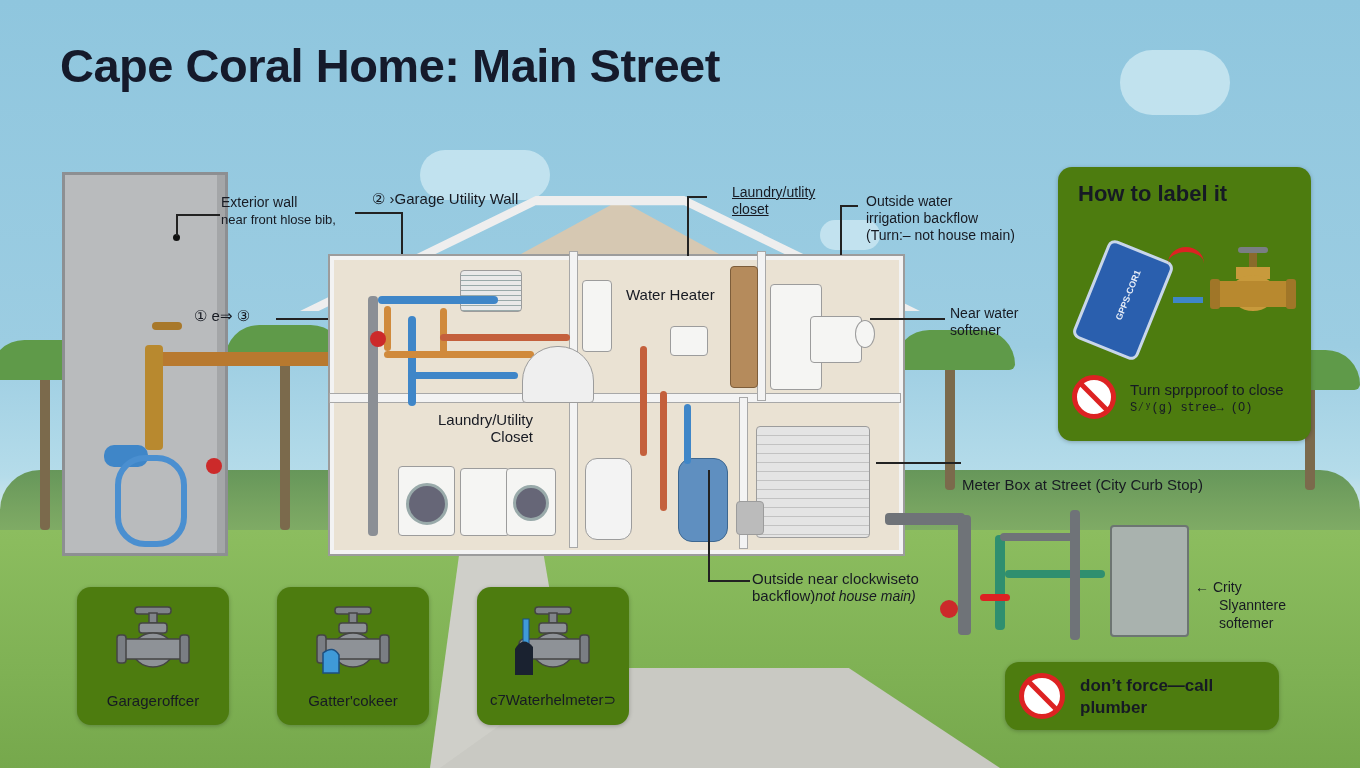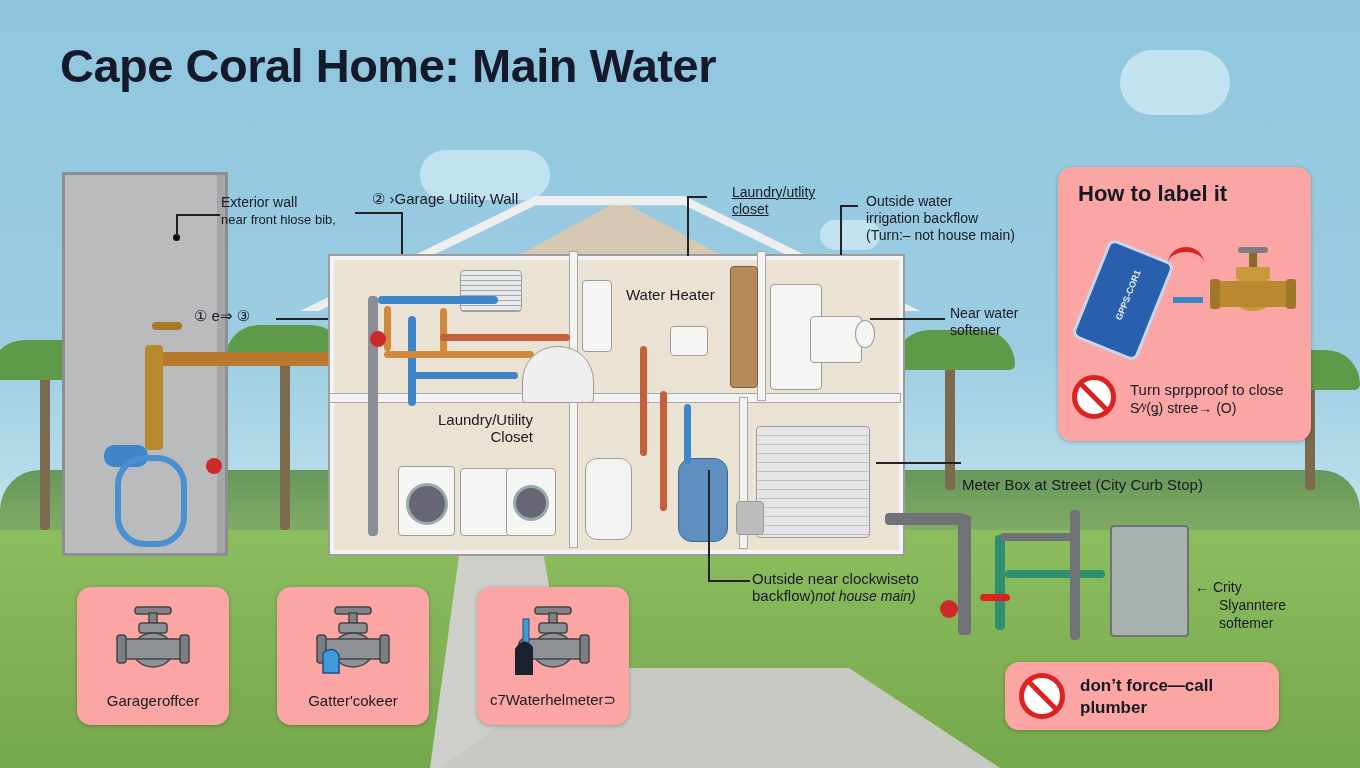--- a/index.html
+++ b/index.html
@@ -19,21 +19,21 @@
   .gable{position:absolute;left:210px;top:4px;width:220px;height:60px;background:#d6c8b2;clip-path:polygon(50% 0,100% 100%,0 100%);}
   .body{position:absolute;left:30px;top:60px;width:565px;height:290px;background:#eae2d3;border:4px solid #f3f3f3;outline:2px solid #9c9c9c;}
   .floor-line{position:absolute;left:30px;top:198px;width:570px;height:8px;background:#f3f3f3;outline:1px solid #a8a8a8;}
   .vline{position:absolute;width:7px;background:#f3f3f3;outline:1px solid #a8a8a8;}
   .pipe{position:absolute;border-radius:4px;}
   .app{position:absolute;background:#f5f5f3;border:1px solid #9c9c9c;border-radius:4px;}
   .label{position:absolute;font-size:14px;line-height:17px;color:#171a22;}
   .label.big{font-size:15px;}
   .leader{position:absolute;background:#222;}
   .dot{position:absolute;width:7px;height:7px;border-radius:50%;background:#111;}
-  .card{position:absolute;background:#fca5a5;border-radius:14px;box-shadow:0 1px 4px rgba(0,0,0,.25);}
+  .card{position:absolute;background:#4d7c0f;border-radius:14px;box-shadow:0 1px 4px rgba(0,0,0,.25);}
   .valve-card{top:587px;width:152px;height:138px;text-align:center;}
   .valve-card .cap{position:absolute;left:0;right:0;bottom:16px;font-size:15px;font-weight:500;}
   .valve{position:absolute;left:38px;top:18px;width:76px;height:70px;}
   .howto{left:1058px;top:167px;width:253px;height:274px;}
   .howto h3{position:absolute;left:20px;top:14px;margin:0;font-size:22px;font-weight:bold;}
   .tag{position:absolute;left:30px;top:80px;width:64px;height:100px;background:#2a5fae;border:3px solid #c8d6ea;border-radius:8px;transform:rotate(22deg);color:#e8eef8;font-size:9px;font-weight:bold;}
   .brass{position:absolute;left:150px;top:78px;width:90px;height:75px;}
   .nosign{position:absolute;width:44px;height:44px;border-radius:50%;border:5px solid #d22;box-sizing:border-box;background:#fff;}
   .nosign:after{content:"";position:absolute;left:50%;top:-2px;width:5px;height:38px;background:#d22;transform:translateX(-50%) rotate(-45deg);}
   .warn{left:1005px;top:662px;width:274px;height:68px;}
@@ -57,21 +57,21 @@
   <div class="frond" style="left:-10px;top:340px;"></div>
   <div class="palm" style="left:280px;top:340px;height:190px;"></div>
   <div class="frond" style="left:225px;top:325px;"></div>
   <div class="palm" style="left:945px;top:350px;height:140px;"></div>
   <div class="frond" style="left:895px;top:330px;"></div>
   <div class="palm" style="left:1305px;top:370px;height:120px;"></div>
   <div class="frond" style="left:1260px;top:350px;width:100px;"></div>
 </div>
 
 <div class="title">
-  <div>Cape Coral Home: Main Water</div>
+  <div>Cape Coral Home: Main Street</div>
 </div>
 
 <div class="wall"></div>
 <div class="pipe" style="left:155px;top:352px;width:200px;height:14px;background:#b8792f;"></div>
 <div class="pipe" style="left:145px;top:345px;width:18px;height:105px;background:#b8892f;"></div>
 <div class="pipe" style="left:152px;top:322px;width:30px;height:8px;background:#a8782a;"></div>
 <div class="pipe" style="left:104px;top:445px;width:44px;height:22px;background:#3f86c8;border-radius:10px;"></div>
 <div class="pipe" style="left:115px;top:455px;width:60px;height:80px;border:6px solid #4a8fd0;border-radius:30px;background:transparent;"></div>
 <div class="pipe" style="left:206px;top:458px;width:16px;height:16px;background:#cc2a2a;border-radius:50%;"></div>
 <div class="dot" style="left:173px;top:234px;"></div>
@@ -195,21 +195,21 @@
     <rect x="41" y="8" width="8" height="14" fill="#8a6a2a"></rect>
     <path d="M28 22 h34 v12 h-34z" fill="#c89a3c"></path>
     <ellipse cx="45" cy="48" rx="22" ry="18" fill="#c89a3c"></ellipse>
     <rect x="2" y="36" width="86" height="26" rx="8" fill="#b8892f"></rect>
     <rect x="2" y="34" width="10" height="30" rx="3" fill="#a07628"></rect>
     <rect x="78" y="34" width="10" height="30" rx="3" fill="#a07628"></rect>
   </svg>
   <div class="nosign" style="left:14px;top:208px;"></div>
   <div style="position:absolute;left:72px;top:213px;font-size:15px;line-height:19px;">
     <div>Turn sprpproof to close</div>
-    <div style="font-size:14px;">S⁄ʸ(ǥ) stree→ (O)</div>
+    <div style="font-size:12px;font-family:Liberation Mono, monospace;">S⁄ʸ(ǥ) stree→ (O)</div>
   </div>
 </div>
 
 <div class="card valve-card" style="left:77px;">
   <svg class="valve" viewBox="0 0 76 70">
     <rect x="20" y="2" width="36" height="7" rx="3" fill="#808489" stroke="#444" stroke-width="1.5"></rect>
     <rect x="34" y="8" width="8" height="10" fill="#808489" stroke="#444" stroke-width="1.5"></rect>
     <rect x="24" y="18" width="28" height="10" rx="3" fill="#8e9297" stroke="#444" stroke-width="1.5"></rect>
     <ellipse cx="38" cy="45" rx="20" ry="17" fill="#8e9297" stroke="#444" stroke-width="1.5"></ellipse>
     <rect x="4" y="34" width="68" height="20" rx="5" fill="#8e9297" stroke="#444" stroke-width="1.5"></rect>

